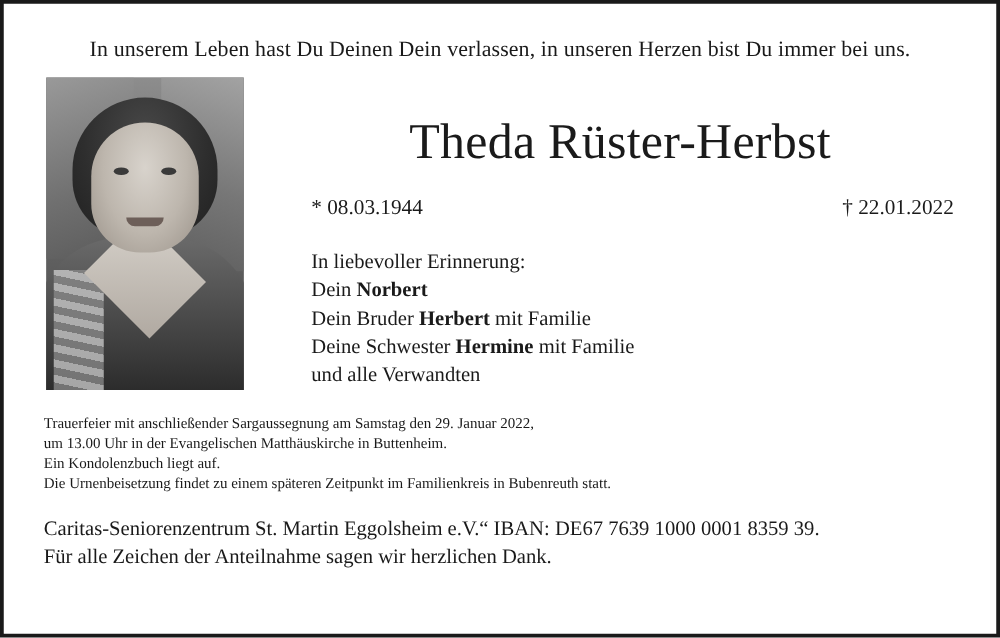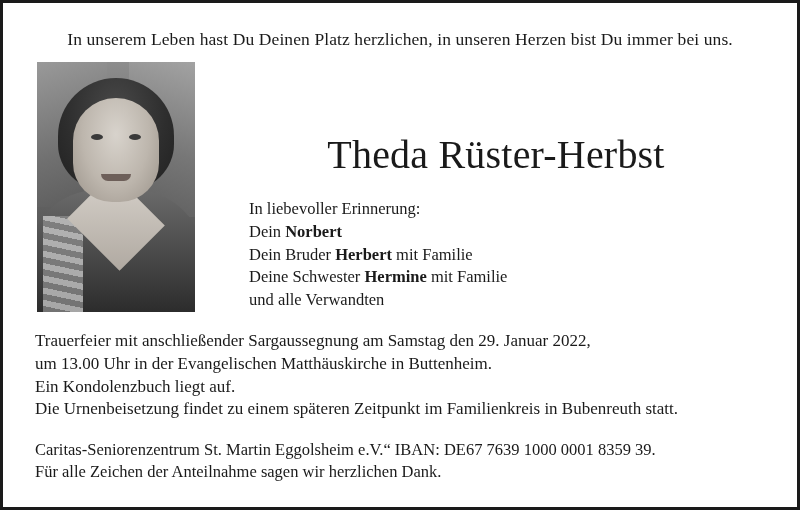--- a/index.html
+++ b/index.html
@@ -155,56 +155,60 @@
     font-weight: bold;
     margin: 16px 0 0 28px;
   }
   .memorial {
     font-size: 16.5px;
     line-height: 1.38;
     margin: 22px 0 0 28px;
   }
   .memorial b { font-weight: bold; }
   .funeral {
-    font-size: 17px;
+    font-size: 12px;
     line-height: 1.34;
     margin: 18px 0 0 10px;
   }
   .donation {
     font-size: 16.5px;
     line-height: 1.34;
     margin: 18px 0 0 10px;
   }
 </style>
 </head>
 <body>
 
 <div class="obituary">
 
-  <div class="top-line">In unserem Leben hast Du Deinen Platz herzlichen, in unseren Herzen bist Du immer bei uns.</div>
+  <div class="top-line">In unserem Leben hast Du Deinen Dein verlassen, in unseren Herzen bist Du immer bei uns.</div>
 
   <div class="body-area">
 
     <div class="portrait">
       <div class="bg"></div>
       <div class="wall-left"></div>
       <div class="wall-right"></div>
       <div class="body"></div>
       <div class="stripe"></div>
       <div class="collar"></div>
       <div class="hair"></div>
       <div class="face"></div>
       <div class="eye-l"></div>
       <div class="eye-r"></div>
       <div class="mouth"></div>
     </div>
 
     <div class="right-col">
       <div class="name">Theda Rüster-Herbst</div>
 
+      <div class="dates">
+        <span>* 08.03.1944</span>
+        <span>† 22.01.2022</span>
+      </div>
 
 
       <div class="memorial">
         <div>In liebevoller Erinnerung:</div>
         <div>
           <span>Dein </span><b>Norbert</b><span></span>
         </div>
         <div>
           <span>Dein Bruder </span><b>Herbert</b><span> mit Familie</span>
         </div>

